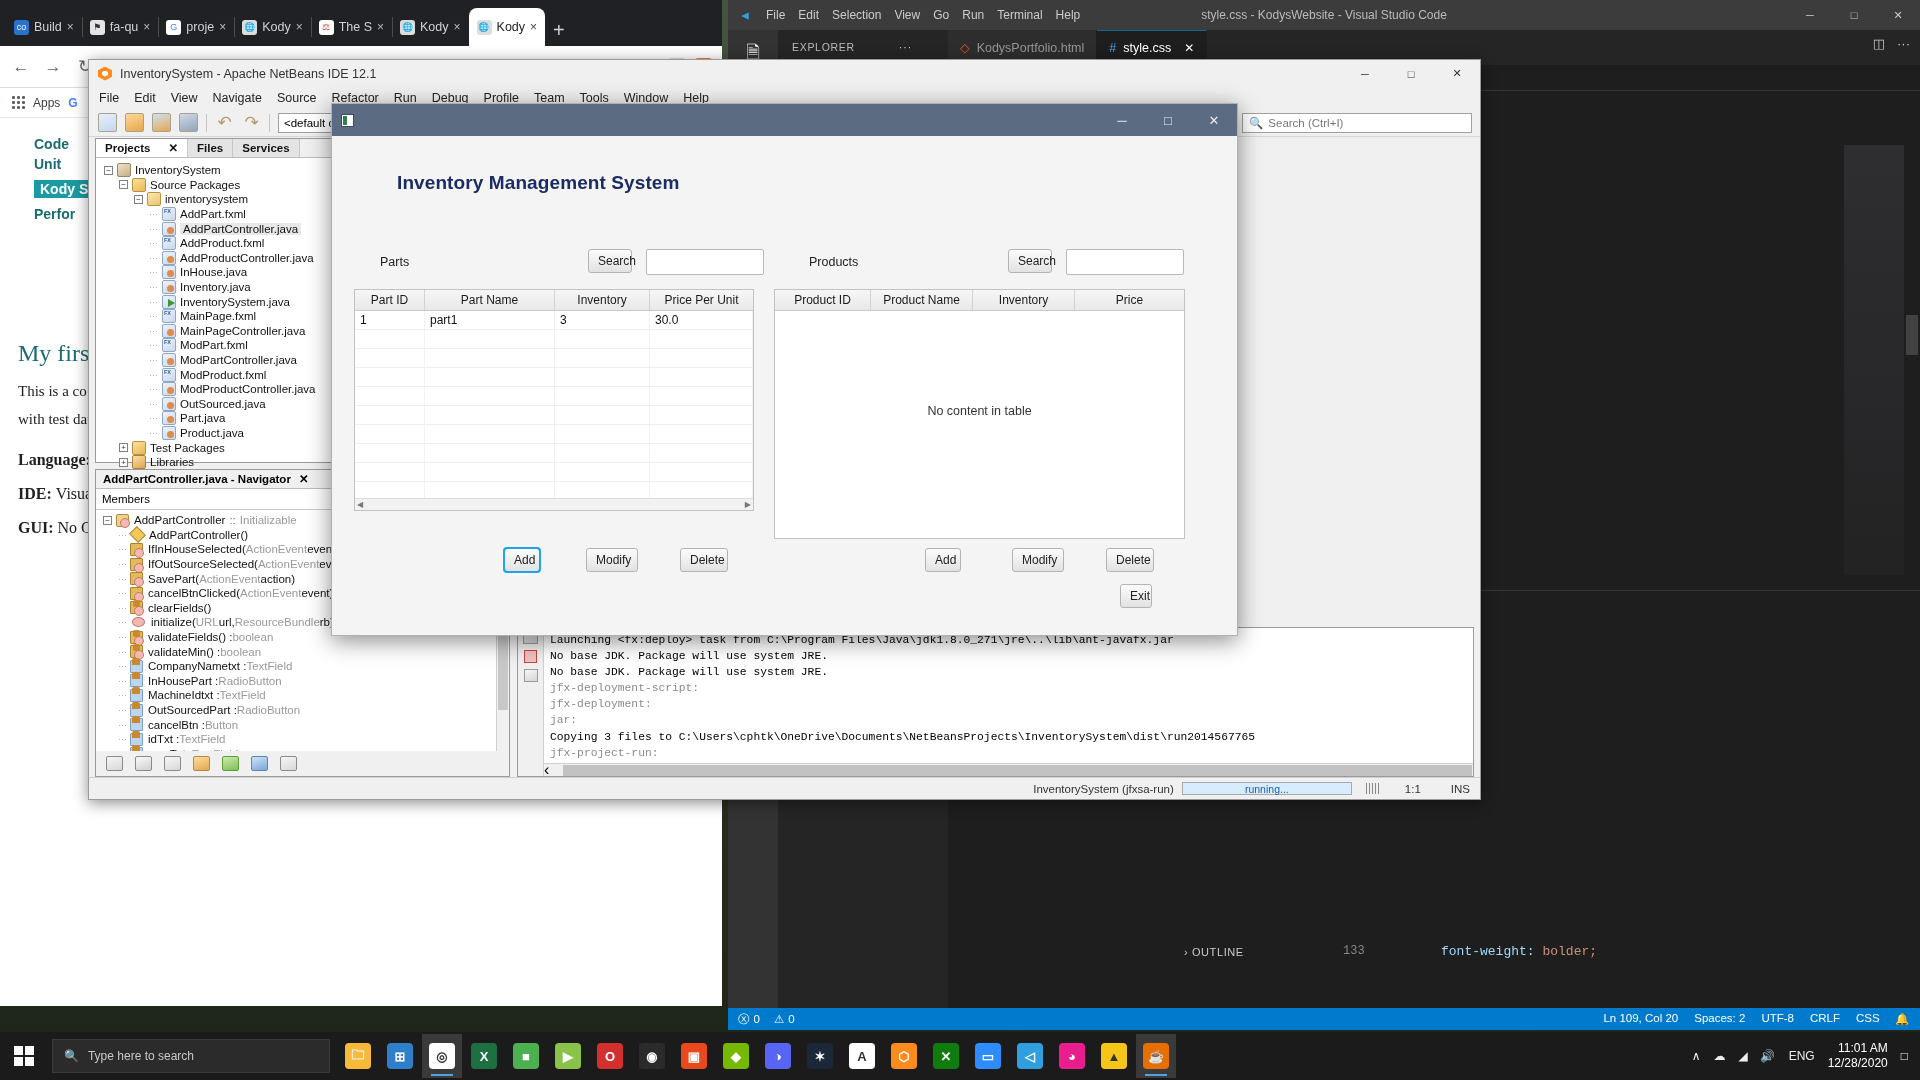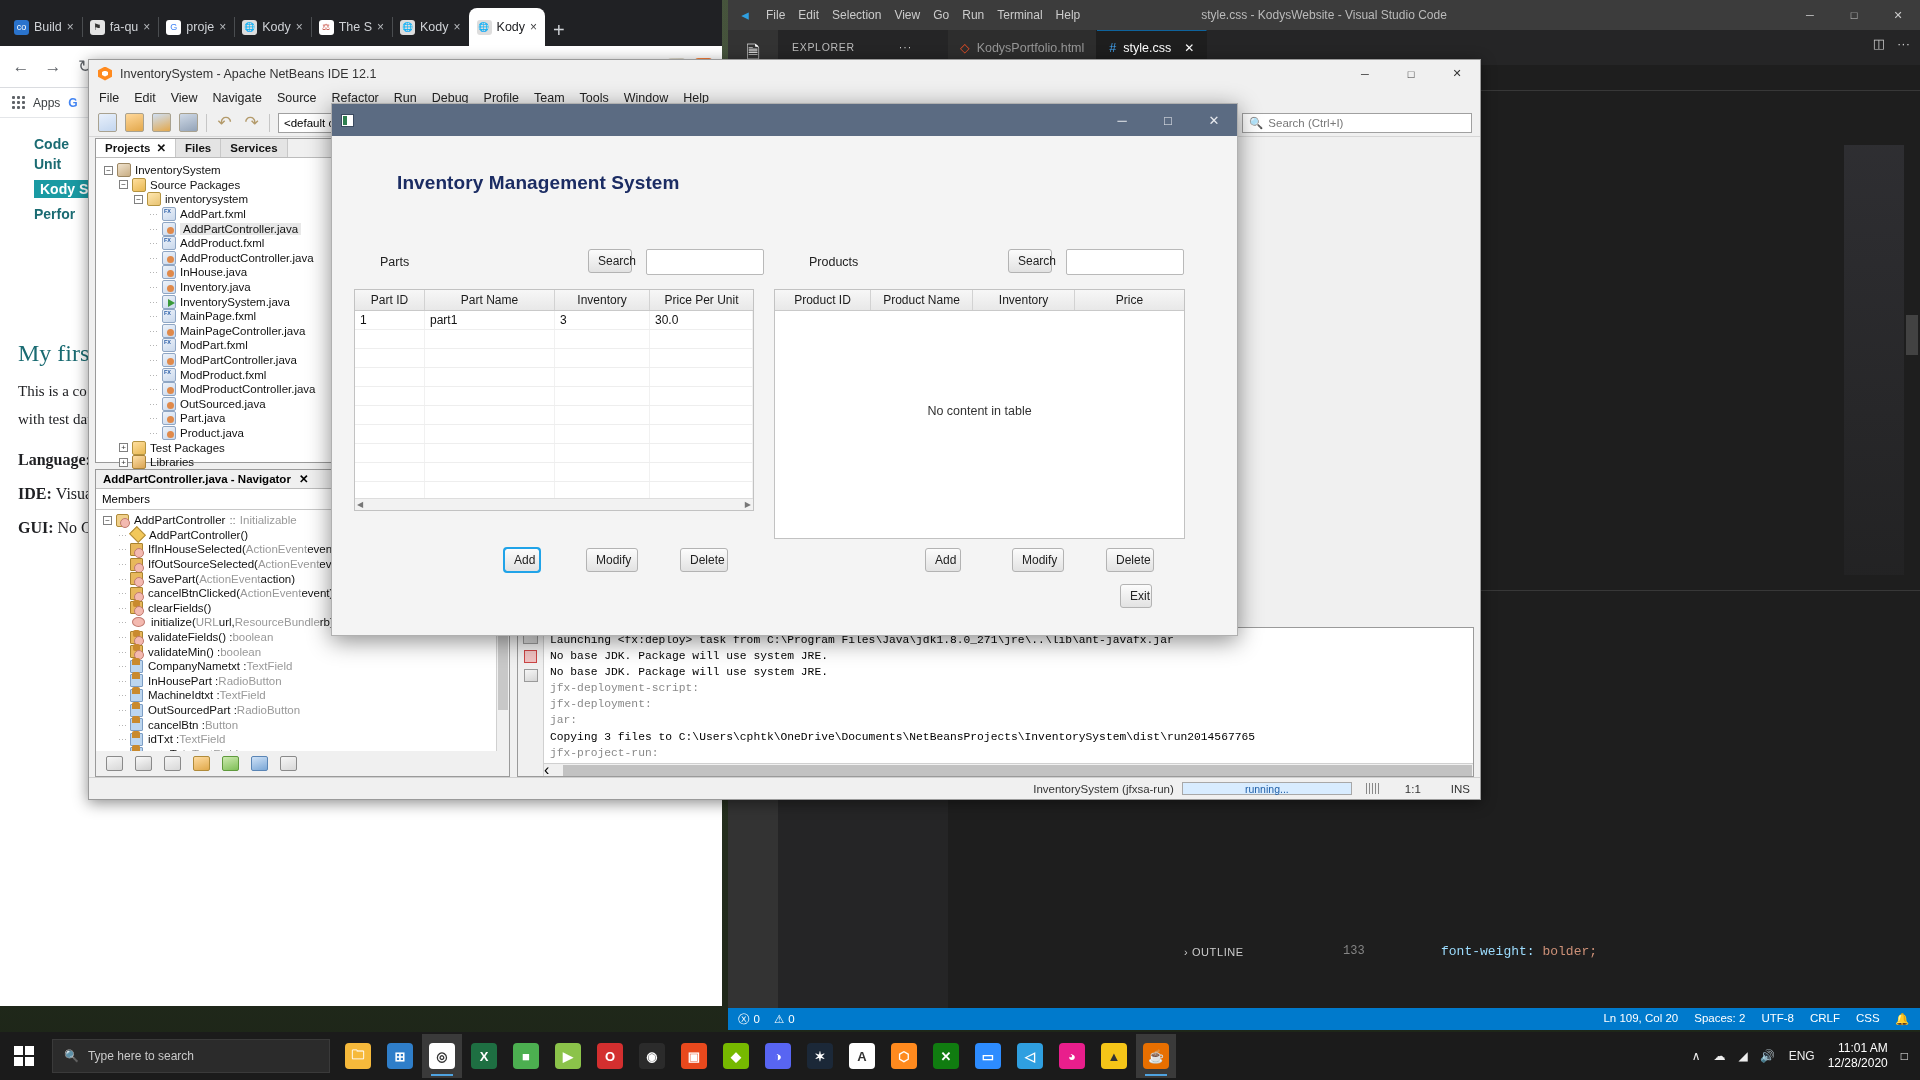--- a/index.html
+++ b/index.html
@@ -152,21 +152,21 @@
   .tb-ico.undo, .tb-ico.redo { border:none; color:#b39a6a; font-size:17px; display:flex; align-items:center; justify-content:center;}
   .tb-sep { width:1px; height:18px; background:#c6c6c6;}
   .tb-config { height:20px; border:1px solid #a0a0a0; background:#fff; font-size:11.5px; padding:0 5px; display:flex; align-items:center;}
   .nb-search { margin-left:auto; margin-right:8px; height:20px; width:230px; border:1px solid #a0a0a0; background:#fff;
      display:flex; align-items:center; gap:5px; padding:0 6px; font-size:11.5px; color:#777;}
 
   .nb-body { position:absolute; left:0; right:0; top:78px; bottom:0; }
   .nb-left { position:absolute; left:6px; top:0; width:415px; bottom:22px;}
   .panel { border:1px solid #9a9a9a; background:#fff; position:absolute; left:0; right:0;}
   .panel-tabs { height:19px; background:#f0f0f0; display:flex; align-items:stretch; border-bottom:1px solid #bcbcbc;}
-  .panel-tab { padding:0 9px; font-size:11.5px; display:flex; align-items:center; gap:6px; color:#111; border-right:1px solid #c8c8c8; font-weight:bold;}
+  .panel-tab { padding:0 9px; font-size:11.5px; display:flex; align-items:center; gap:18px; color:#111; border-right:1px solid #c8c8c8; font-weight:bold;}
   .panel-tab.active { background:#ffffff; }
   .panel-tab:not(.active){ background:#e4e4e4; }
   .tree { font-size:11.5px; color:#111; padding:5px 0 0 0; overflow:hidden; }
   .tnode { display:flex; align-items:center; height:14.6px; white-space:nowrap; }
   .tnode .ind { display:inline-block; }
   .texp { width:9px;height:9px;border:1px solid #808080;background:#fff; font-size:8px; line-height:7px; text-align:center; margin-right:4px; color:#333;}
   .tico { width:14px; height:14px; margin-right:4px; flex:0 0 14px; border-radius:2px; position:relative;}
   .tico.java { background:linear-gradient(150deg,#eef3fa,#c9d8ec); border:1px solid #8fa6c4;}
   .tico.java::after{content:"";position:absolute;right:1px;bottom:1px;width:7px;height:7px;border-radius:50%;background:#e08a4b;}
   .tico.fxml { background:linear-gradient(150deg,#eef3fa,#c9d8ec); border:1px solid #8fa6c4; }

